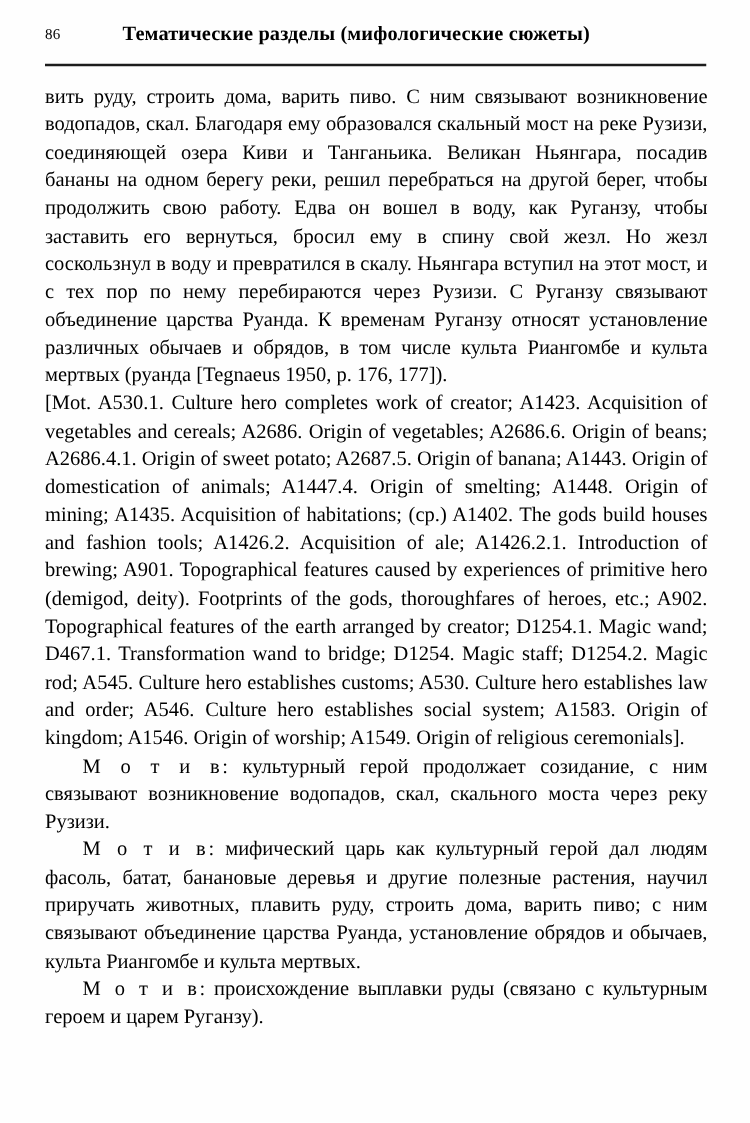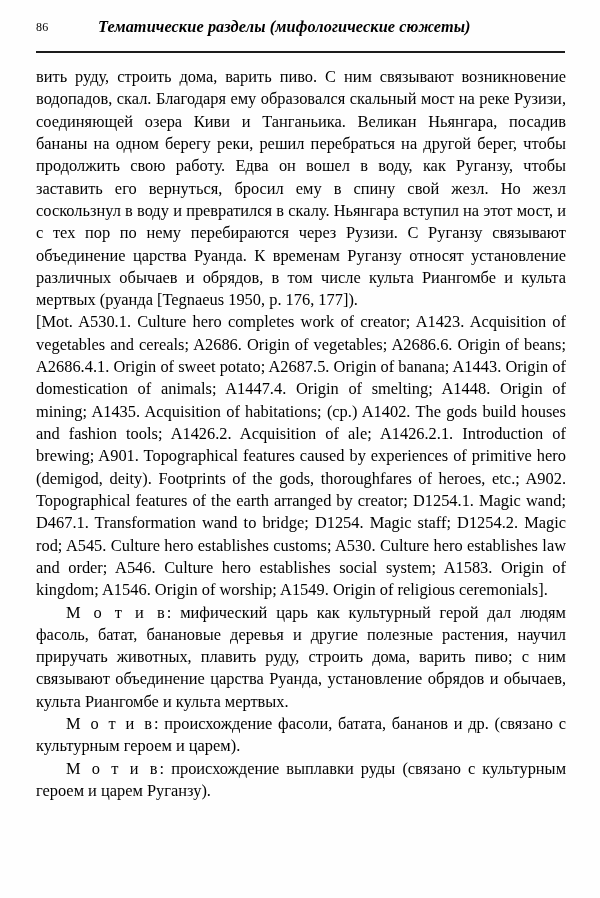--- a/index.html
+++ b/index.html
@@ -44,21 +44,20 @@
     line-height: 20px;
     font-style: normal;
     letter-spacing: 0.2px;
   }
   .head-title {
     position: absolute;
     left: 62px;
     top: 17px;
     font-size: 16.3px;
     line-height: 20px;
-    font-style: italic;
     font-weight: 700;
     letter-spacing: 0.1px;
     white-space: nowrap;
   }
   .head-rule {
     position: absolute;
     left: 0;
     top: 51px;
     width: 529px;
     height: 1.6px;
@@ -103,28 +102,28 @@
       <span class="head-title">Тематические разделы (мифологические сюжеты)</span>
       <div class="head-rule"></div>
     </div>
 
     <div class="body-text">
 
       <p class="para-cont" id="p-cont"><span>вить руду, строить дома, варить пиво. С ним связывают возникновение водопадов, скал. Благодаря ему образовался скальный мост на реке Рузизи, соединяющей озера Киви и Танганьика. Великан Ньянгара, посадив бананы на одном берегу реки, решил перебраться на другой берег, чтобы продолжить свою работу. Едва он вошел в воду, как Руганзу, чтобы заставить его вернуться, бросил ему в спину свой жезл. Но жезл соскользнул в воду и превратился в скалу. Ньянгара вступил на этот мост, и с тех пор по нему перебираются через Рузизи. С Руганзу связывают объединение царства Руанда. К временам Руганзу относят установление различных обычаев и обрядов, в том числе культа </span><span class="it">Риангомбе</span><span> и культа мертвых (руанда [Tegnaeus 1950, p. 176, 177]).</span></p>
 
       <p class="para-cont" id="p-motif-index"><span>[Mot. </span><span>A530.1. </span><span class="it">Culture hero completes work of creator</span><span>; </span><span>A1423. </span><span class="it">Acquisition of vegetables and cereals</span><span>; </span><span>A2686. </span><span class="it">Origin of vegetables</span><span>; </span><span>A2686.6. </span><span class="it">Origin of beans</span><span>; </span><span>A2686.4.1. </span><span class="it">Origin of sweet potato</span><span>; </span><span>A2687.5. </span><span class="it">Origin of banana</span><span>; </span><span>A1443. </span><span class="it">Origin of domestication of animals</span><span>; </span><span>A1447.4. </span><span class="it">Origin of smelting</span><span>; </span><span>A1448. </span><span class="it">Origin of mining</span><span>; </span><span>A1435. </span><span class="it">Acquisition of habitations</span><span>; (ср.) </span><span>A1402. </span><span class="it">The gods build houses and fashion tools</span><span>; </span><span>A1426.2. </span><span class="it">Acquisition of ale</span><span>; </span><span>A1426.2.1. </span><span class="it">Introduction of brewing</span><span>; </span><span>A901. </span><span class="it">Topographical features caused by experiences of primitive hero</span><span> (demigod, deity). Footprints of the gods, thoroughfares of heroes, etc.</span><span>; </span><span>A902. </span><span class="it">Topographical features of the earth arranged by creator</span><span>; </span><span>D1254.1. </span><span class="it">Magic wand</span><span>; </span><span>D467.1. </span><span class="it">Transformation wand to bridge</span><span>; </span><span>D1254. </span><span class="it">Magic staff</span><span>; </span><span>D1254.2. </span><span class="it">Magic rod</span><span>; </span><span>A545. </span><span class="it">Culture hero establishes customs</span><span>; </span><span>A530. </span><span class="it">Culture hero establishes law and order</span><span>; </span><span>A546. </span><span class="it">Culture hero establishes social system</span><span>; </span><span>A1583. </span><span class="it">Origin of kingdom</span><span>; </span><span>A1546. </span><span class="it">Origin of worship</span><span>; </span><span>A1549. </span><span class="it">Origin of religious ceremonials</span><span>].</span></p>
 
+      <p class="para-indent">
+        <span class="motif-label">М о т и в</span><span>: культурный герой продолжает созидание, с ним связывают возникновение водопадов, скал, скального моста через реку Рузизи.</span>
+      </p>
 
       <p class="para-indent">
         <span class="motif-label">М о т и в</span><span>: мифический царь как культурный герой дал людям фасоль, батат, банановые деревья и другие полезные растения, научил приручать животных, плавить руду, строить дома, варить пиво; с ним связывают объединение царства Руанда, установление обрядов и обычаев, культа Риангомбе и культа мертвых.</span>
       </p>
 
-      <p class="para-indent">
-        <span class="motif-label">М о т и в</span><span>: происхождение фасоли, батата, бананов и др. (связано с культурным героем и царем).</span>
-      </p>
 
 
       <p class="para-indent">
         <span class="motif-label">М о т и в</span><span>: происхождение выплавки руды (связано с культурным героем и царем Руганзу).</span>
       </p>
 
     </div>
   </div>
 </div>
 

